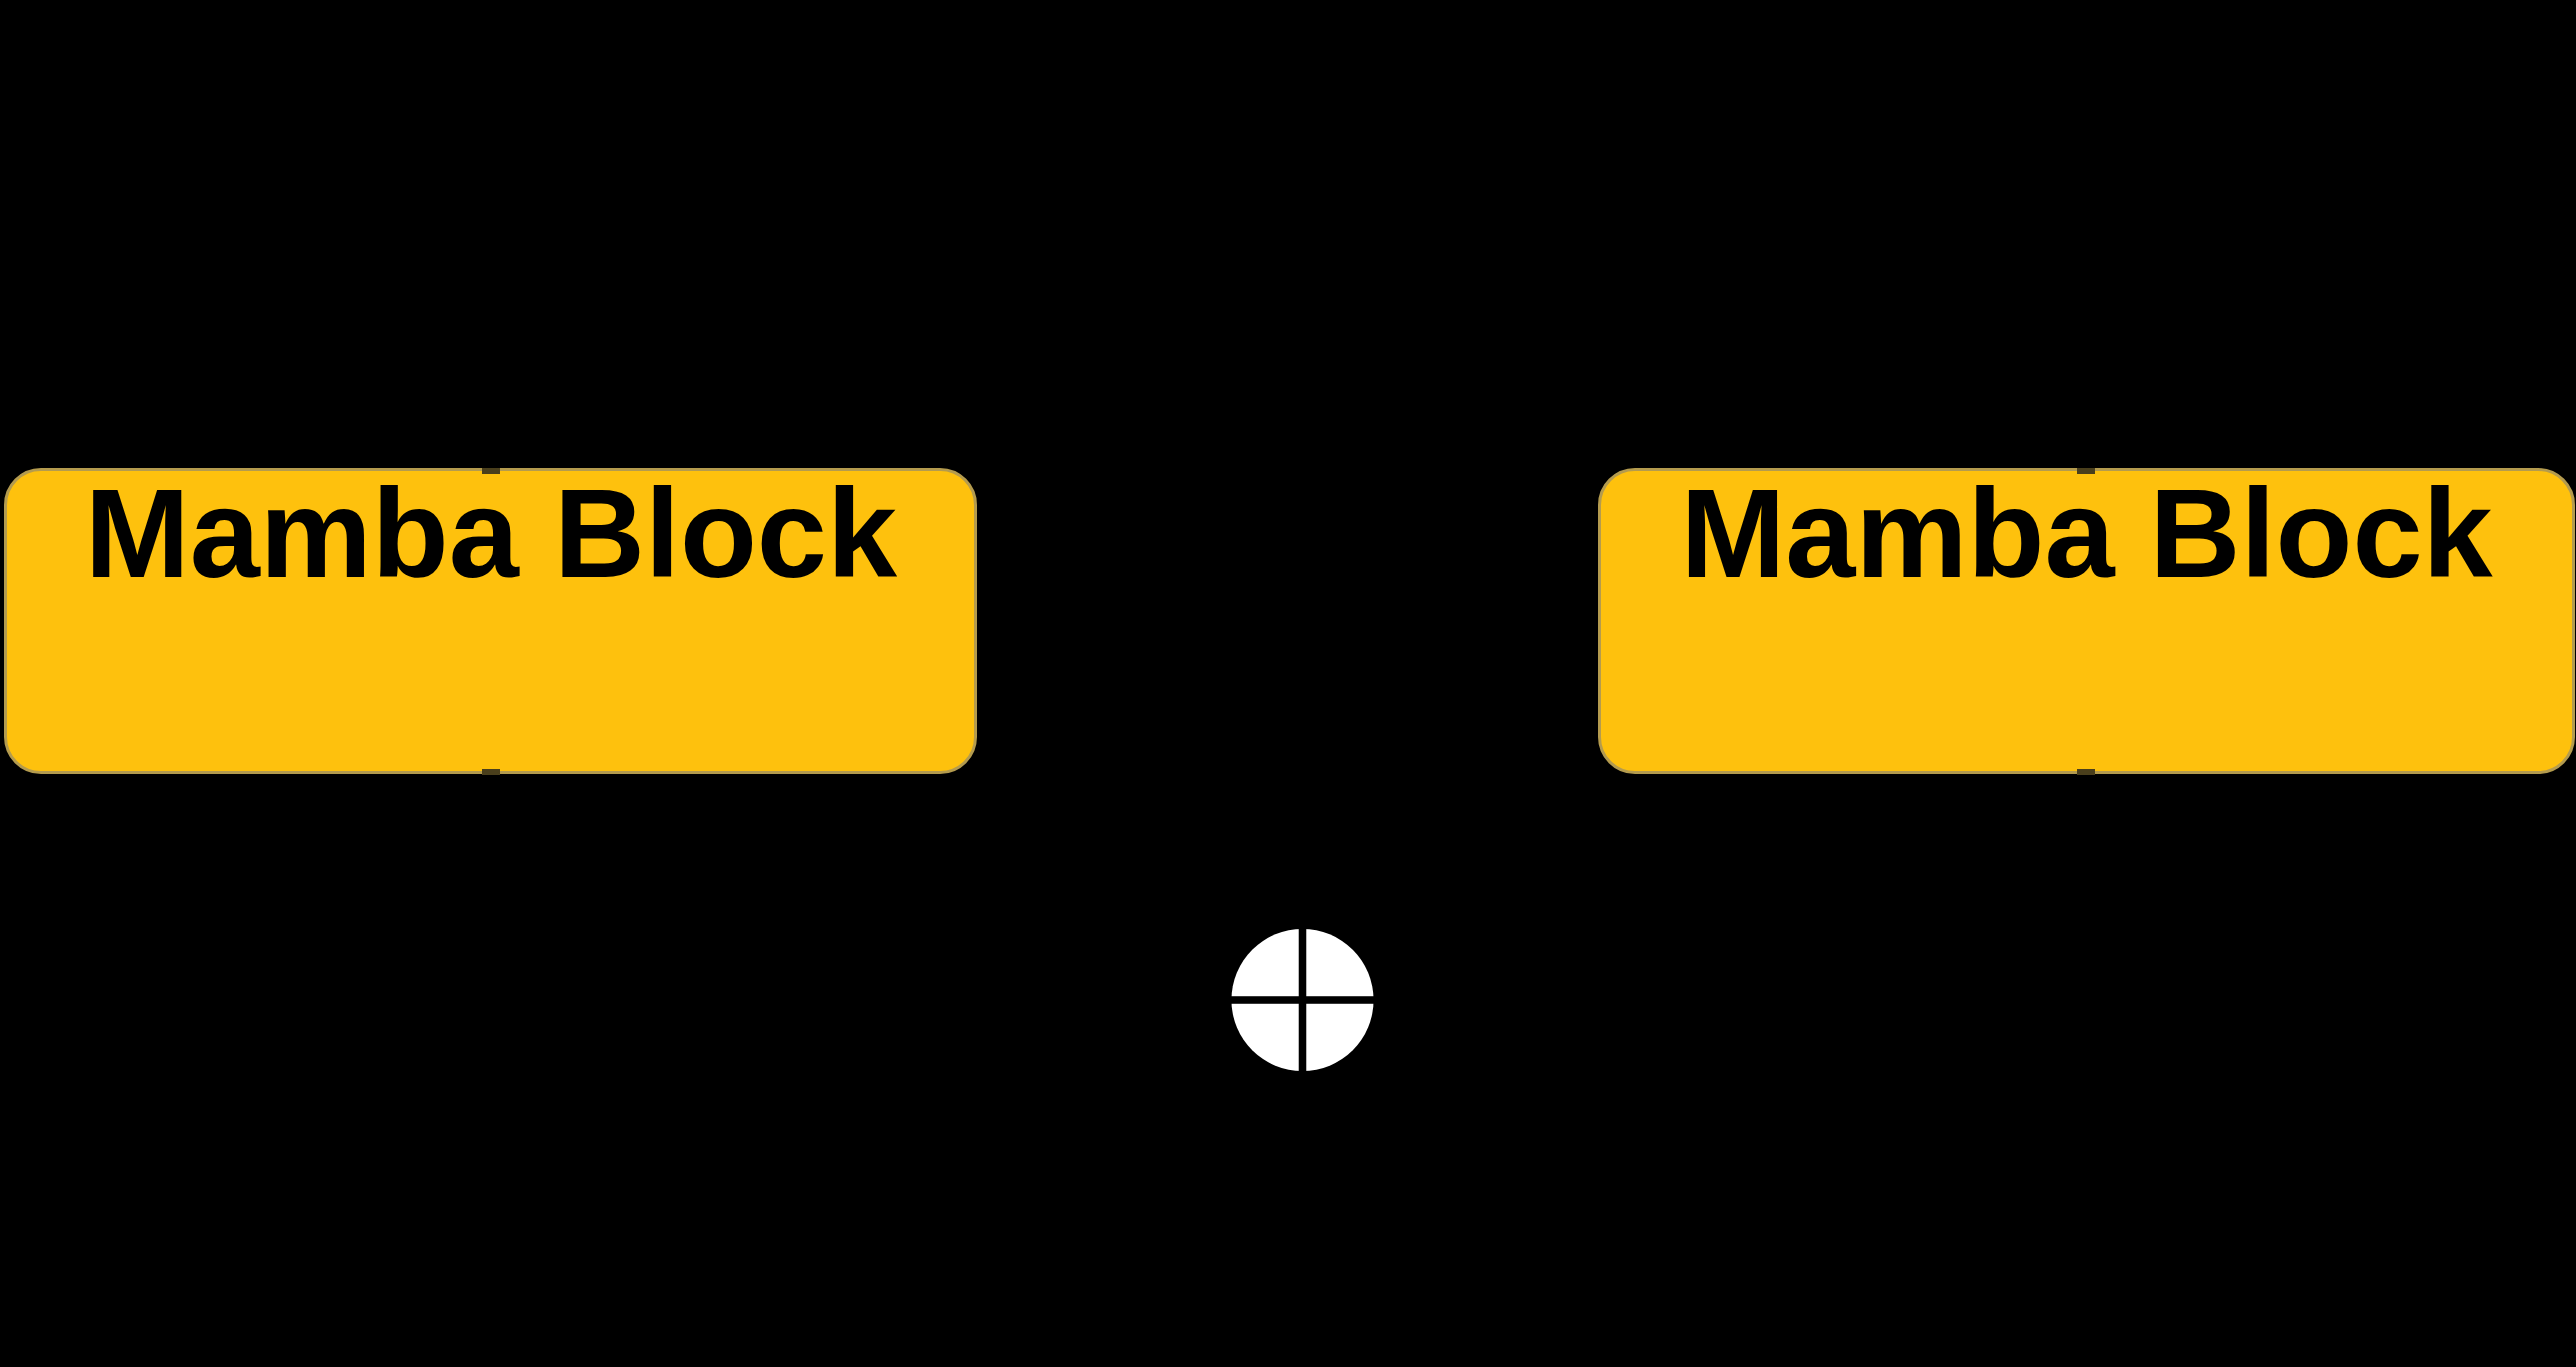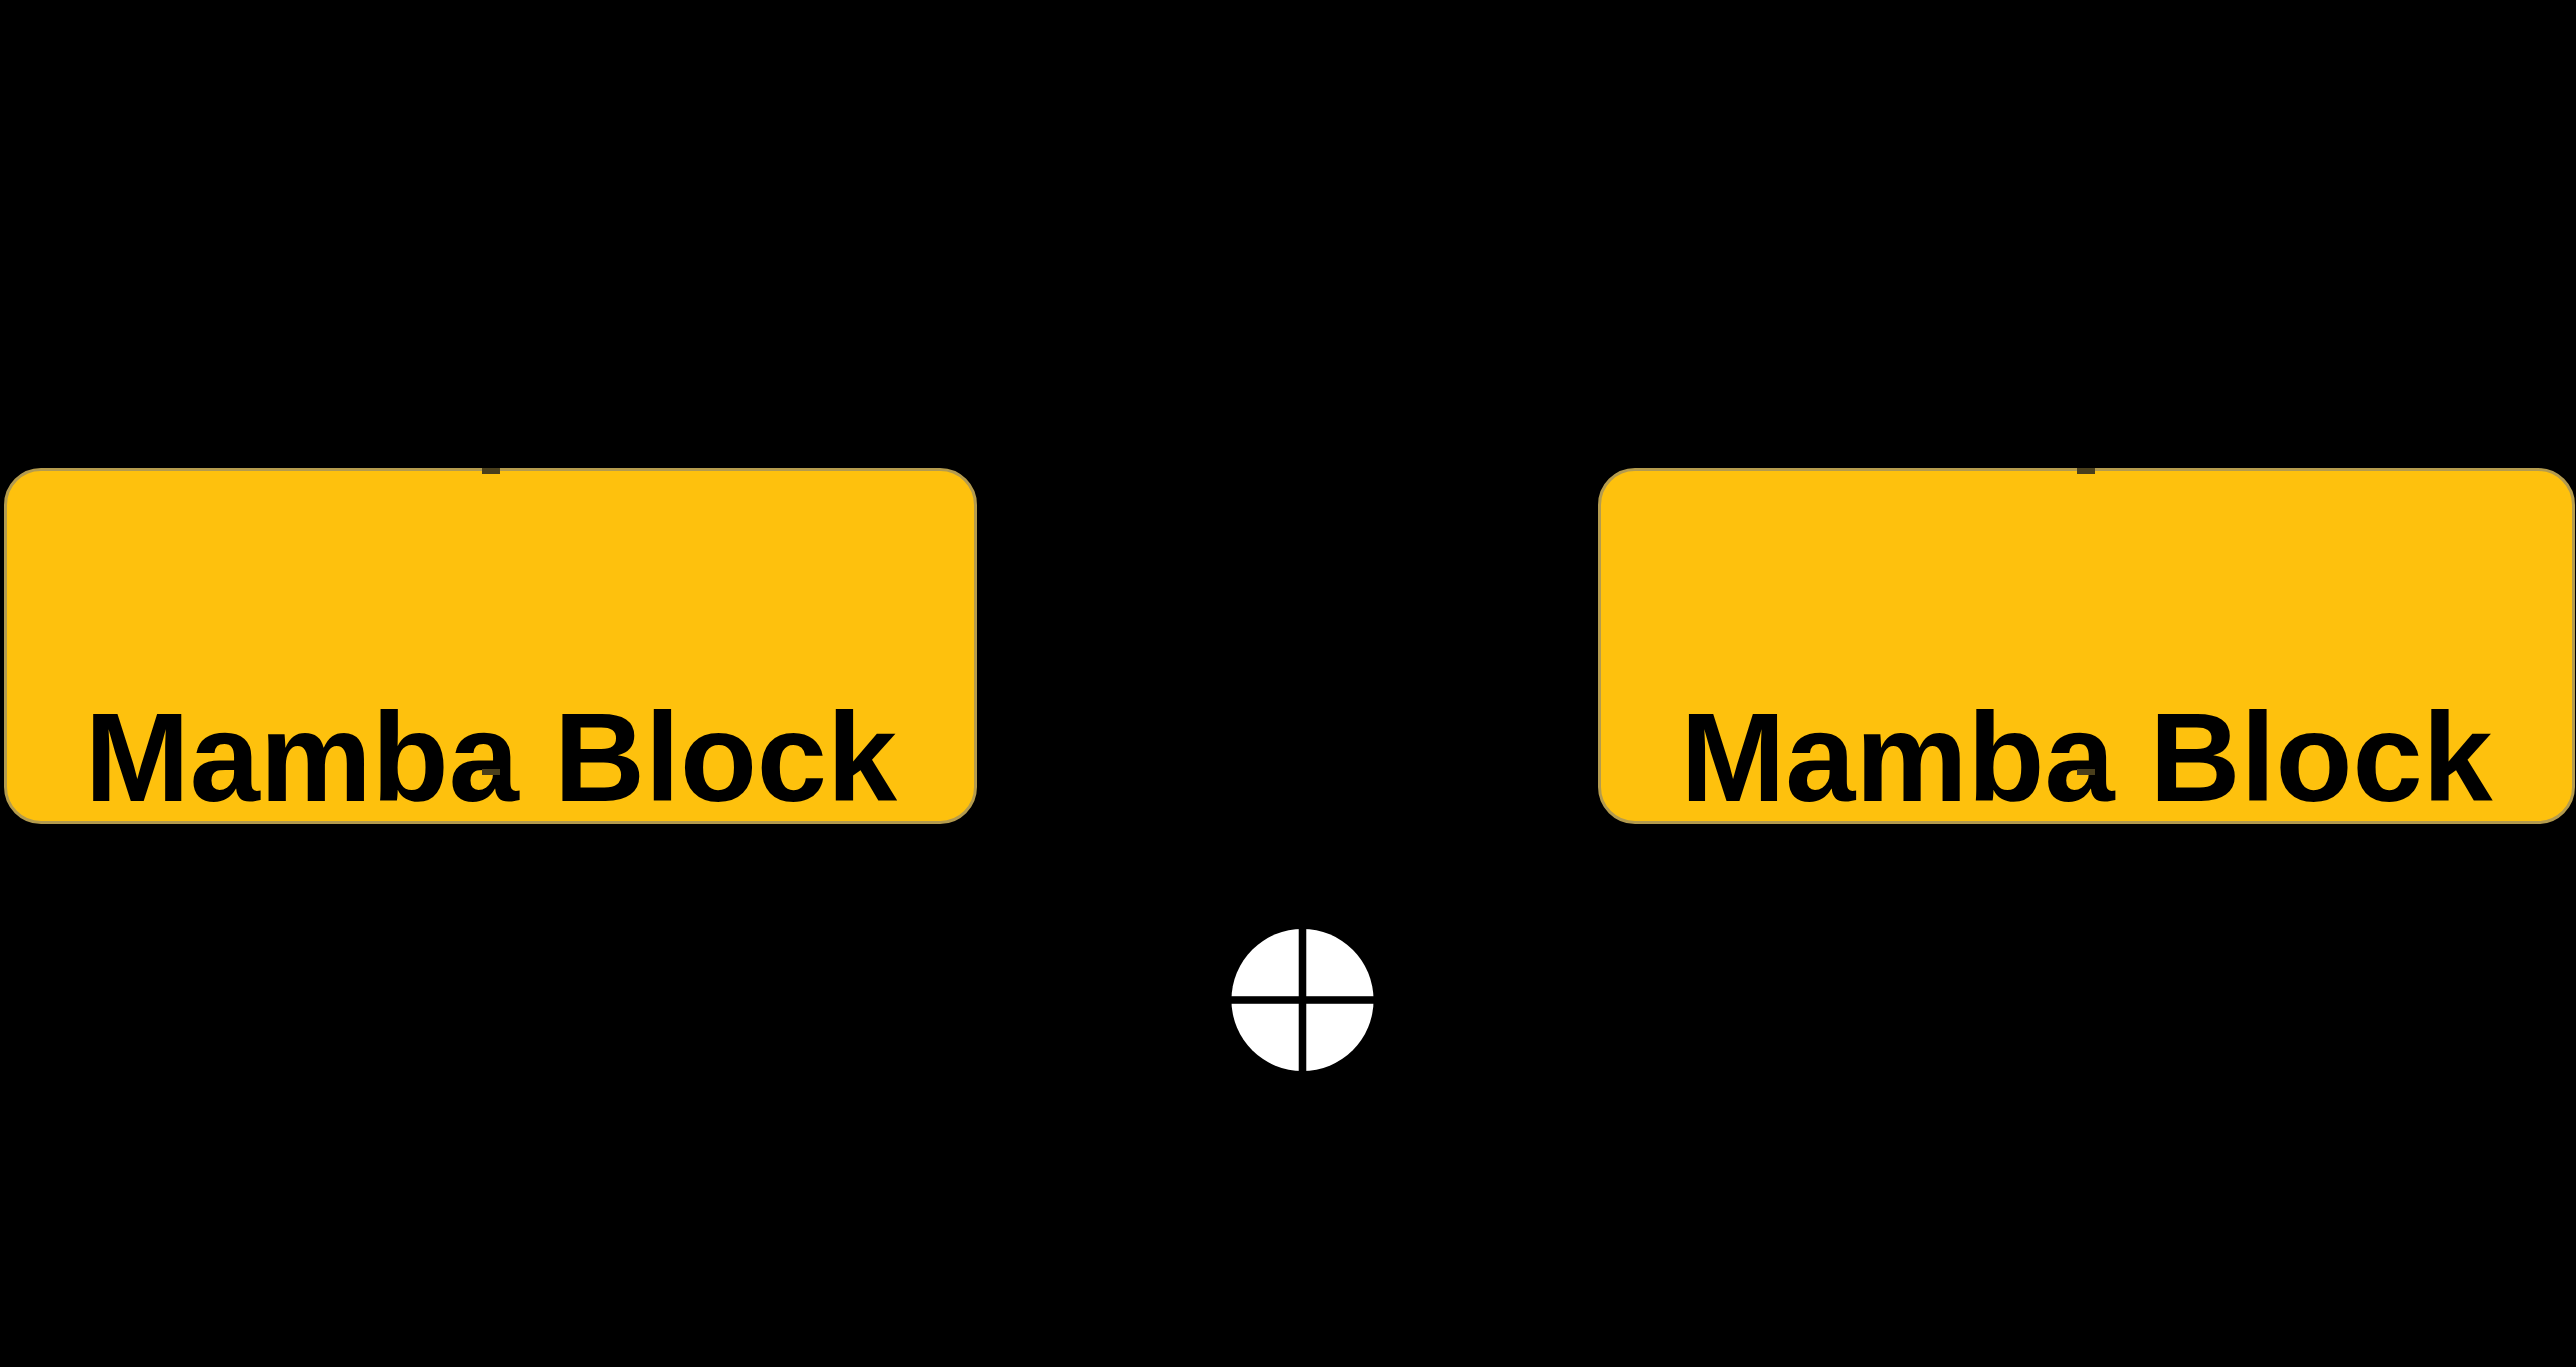--- a/index.html
+++ b/index.html
@@ -20,27 +20,27 @@
     position:relative;
     width:2576px;
     height:1367px;
     background:var(--background);
     overflow:hidden;
     font-family:"Liberation Sans", sans-serif;
   }
   .mamba-block{
     position:absolute;
     top:468px;
-    height:356px;
+    height:306px;
     box-sizing:border-box;
     background:var(--block-fill);
     border:3.1px solid var(--block-border);
     border-radius:37px;
     display:flex;
-    align-items:flex-end;
+    align-items:flex-start;
     justify-content:center;
   }
   .mamba-block.left{ left:4.4px;   width:973px; }
   .mamba-block.right{ left:1598px; width:977px; }
   .mamba-block .label{
     font-size:126px;
     font-weight:bold;
     line-height:1;
     color:var(--block-text);
     white-space:nowrap;

